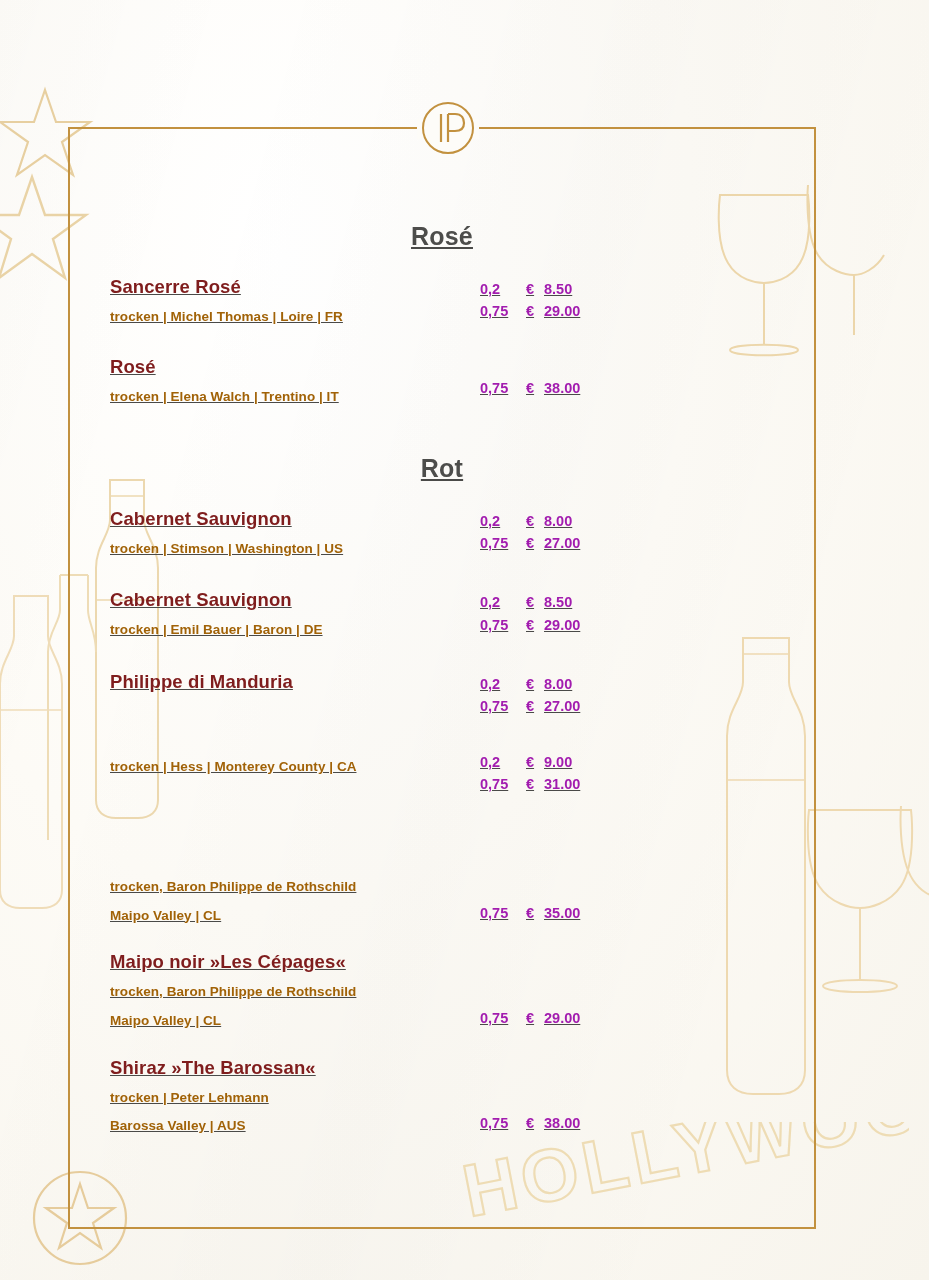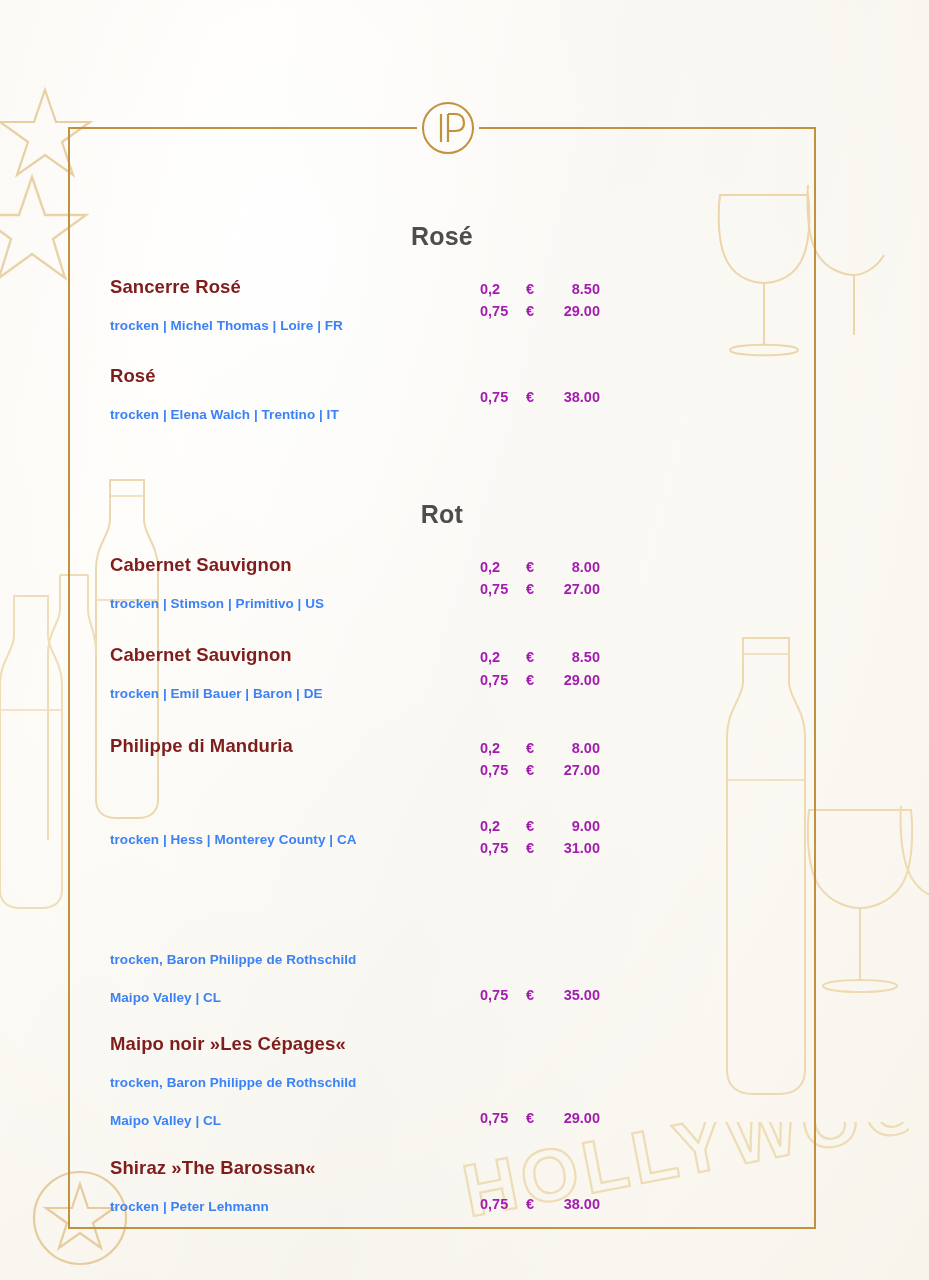--- a/index.html
+++ b/index.html
@@ -64,32 +64,33 @@
 
   
   .content {
     position: absolute;
     left: 68px;
     top: 127px;
     width: 748px;
     height: 1102px;
     box-sizing: border-box;
     padding: 0 42px;
+    text-decoration: underline;
   }
 
   .section-title {
     text-align: center;
     font-size: 25px;
     font-weight: 600;
     color: #4d4d4b;
     letter-spacing: 0.2px;
   }
 
   .rose-title { margin-top: 95px; }
-  .rot-title  { margin-top: 75px; }
+  .rot-title  { margin-top: 47px; }
 
   .items { margin-top: 24px; }
 
   .item {
     display: flex;
     align-items: flex-start;
     margin-bottom: 18px;
   }
   .item .info {
     flex: 0 0 360px;
@@ -97,23 +98,23 @@
   .item .name {
     font-size: 18.5px;
     font-weight: 600;
     color: #7f1d1d;
     line-height: 1.25;
     letter-spacing: 0.1px;
   }
   .item .desc {
     font-size: 13.5px;
     font-weight: 600;
-    color: #3b82f6;
+    color: #a16207;
     line-height: 1.38;
-    margin-top: 19px;
+    margin-top: 10px;
     letter-spacing: 0.05px;
   }
   .item .prices {
     margin-left: 10px;
     padding-top: 3px;
   }
   .price-row {
     display: flex;
     font-size: 14.5px;
     font-weight: 600;
@@ -124,21 +125,20 @@
   .price-row .vol {
     width: 46px;
     text-align: left;
   }
   .price-row .cur {
     width: 18px;
     text-align: left;
   }
   .price-row .amt {
     width: 56px;
-    text-align: right;
   }
 
   
   .item.block .prices {
     align-self: flex-end;
     padding-bottom: 1px;
   }
   .item.block { margin-bottom: 25px; }
   .item.block .info { flex: 0 0 360px; }
 
@@ -259,21 +259,21 @@
 
   </div>
 
   <div class="section-title rot-title">Rot</div>
 
   <div class="items">
 
     <div class="item" style="margin-bottom:30px;">
       <div class="info">
         <div class="name">Cabernet Sauvignon</div>
-        <div class="desc">trocken | Stimson | Primitivo | US</div>
+        <div class="desc">trocken | Stimson | Washington | US</div>
       </div>
       <div class="prices">
         <div class="price-row">
           <span class="vol">0,2</span>
           <span class="cur">€</span>
           <span class="amt">8.00</span>
         </div>
         <div class="price-row">
           <span class="vol">0,75</span>
           <span class="cur">€</span>
@@ -365,20 +365,21 @@
           <span class="cur">€</span>
           <span class="amt">29.00</span>
         </div>
       </div>
     </div>
 
     <div class="item block">
       <div class="info">
         <div class="name">Shiraz »The Barossan«</div>
         <div class="desc">trocken | Peter Lehmann</div>
+        <div class="desc">Barossa Valley | AUS</div>
       </div>
       <div class="prices">
         <div class="price-row">
           <span class="vol">0,75</span>
           <span class="cur">€</span>
           <span class="amt">38.00</span>
         </div>
       </div>
     </div>
 

